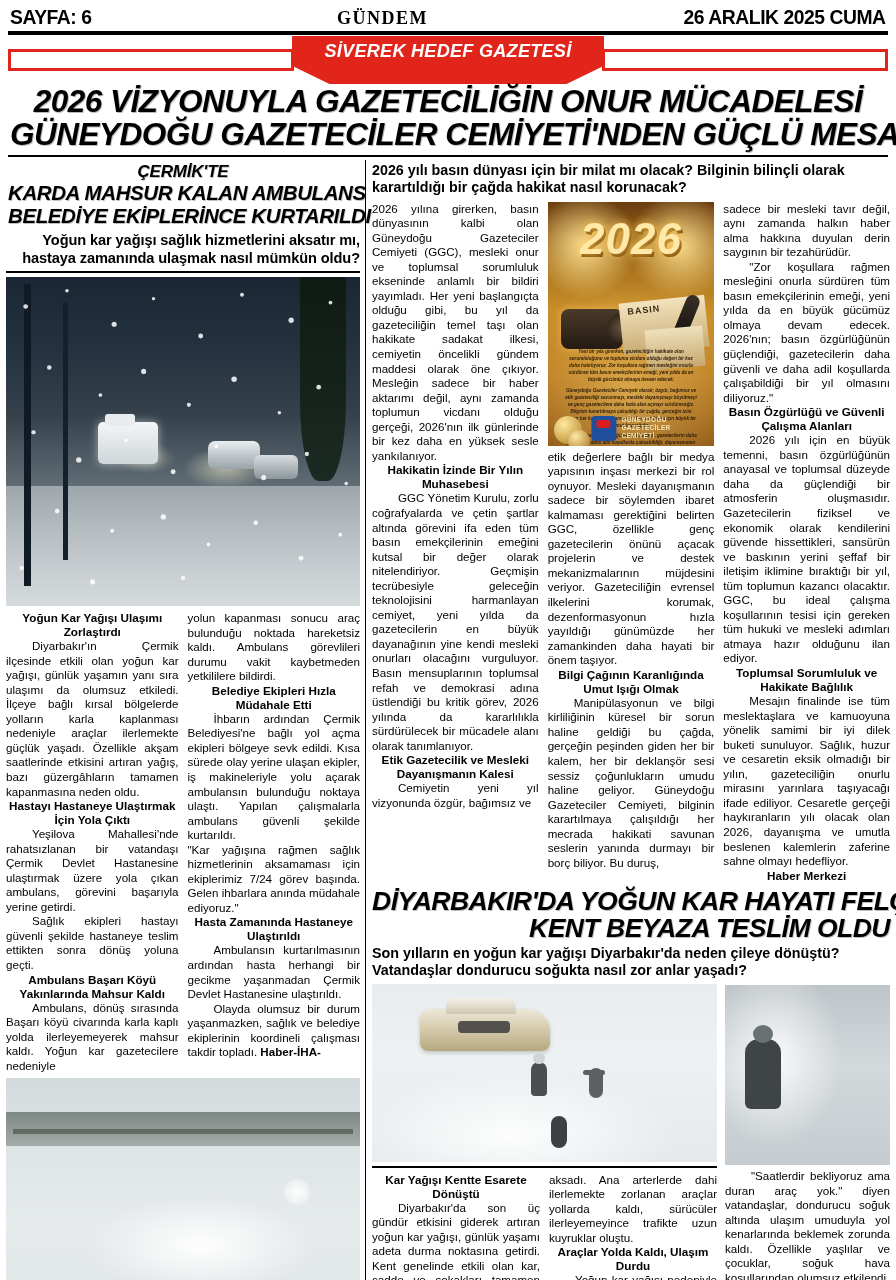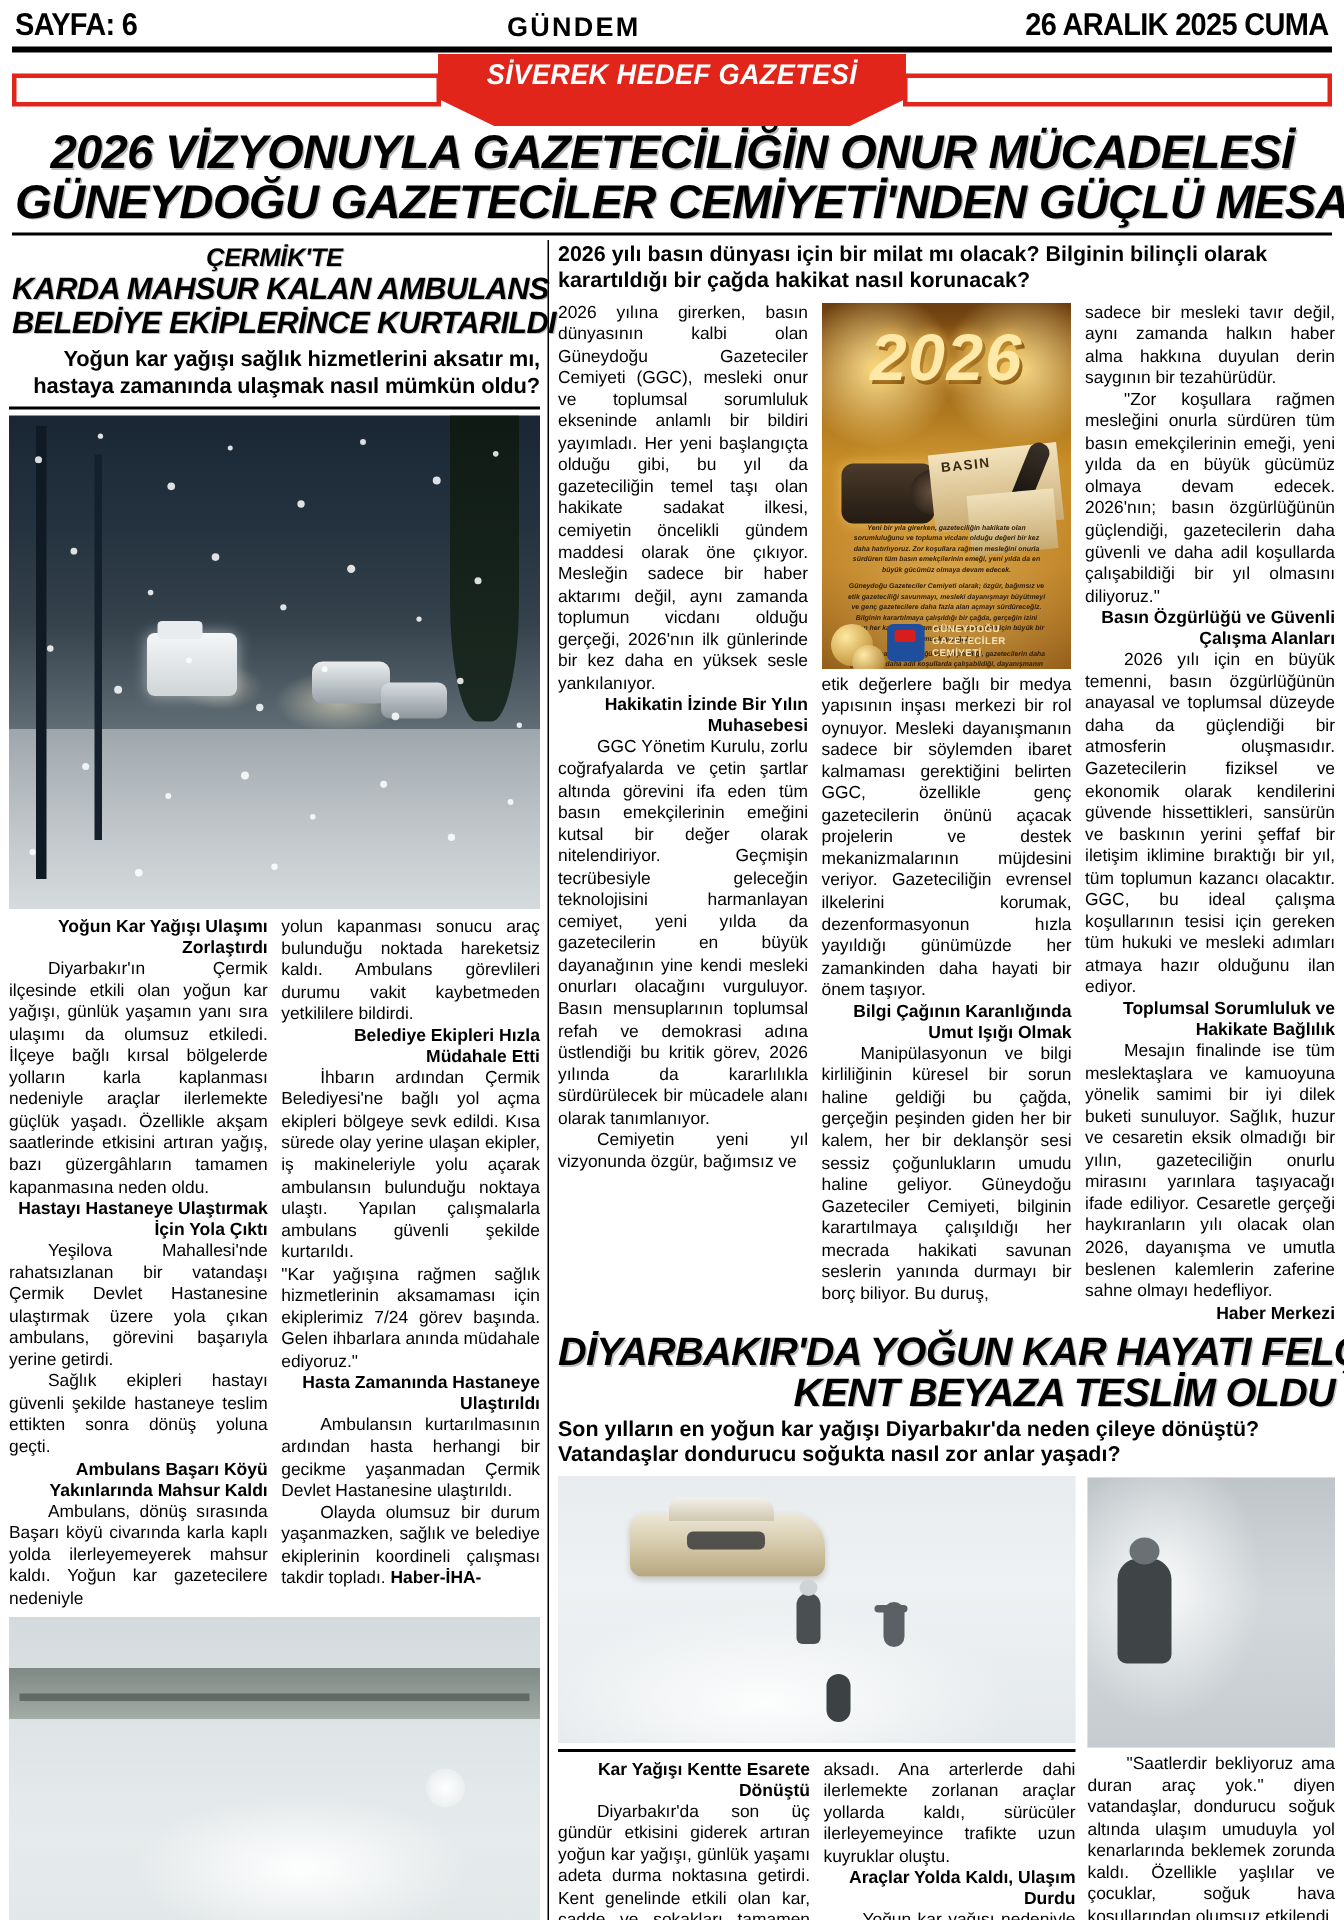--- a/index.html
+++ b/index.html
@@ -18,21 +18,21 @@
     display: flex; align-items: flex-end; justify-content: space-between;
     height: 30px; padding: 0 4px 1px 4px;
   }
   .masthead .mh-left, .masthead .mh-right {
     font-weight: bold; font-size: 21px; letter-spacing: -0.5px;
     font-family: "Liberation Sans", sans-serif;
     transform: scaleX(0.92); transform-origin: left bottom;
   }
   .masthead .mh-right { transform-origin: right bottom; }
   .masthead .mh-center {
-    font-weight: bold; font-size: 18px; letter-spacing: 1.5px;
+    font-weight: bold; font-size: 18px; letter-spacing: 1.5px; font-family: Liberation Serif, serif;
   }
   .rule-thick { height: 4px; background: #000; margin: 1px 2px 0 2px; }
 
   
   .brand-band {
     position: relative; height: 42px; margin: 4px 2px 0 2px;
     display: flex; align-items: center;
   }
   .brand-bar-left, .brand-bar-right {
     flex: 1 1 auto; height: 22px; border: 3px solid #e1251b; background: #fff;
@@ -194,21 +194,21 @@
   
   .subcols { display: flex; gap: 9px; margin-top: 5px; }
   .subcol  { flex: 1 1 0; min-width: 0; }
   p.bt {
     font-size: 11.6px; line-height: 1.255; text-align: justify;
     text-indent: 26px; margin-bottom: 0;
   }
   p.bt.noind { text-indent: 0; }
   h4.sh {
     font-size: 11.7px; font-weight: bold; line-height: 1.2;
-    margin: 0; text-align: right;
+    margin: 0; text-align: center;
   }
   .agency { font-weight: bold; }
 
   
   .head2 { text-align: center; margin-top: 5px; }
   .head2 .h1, .head2 .h2 {
     font-weight: bold; font-style: italic; line-height: 1.04;
     white-space: nowrap; letter-spacing: -0.5px;
     text-shadow: 1px 1px 0 rgba(0,0,0,0.25);
   }
@@ -340,20 +340,21 @@
 
       <div>
         <div class="deck2">2026 yılı basın dünyası için bir milat mı olacak? Bilginin bilinçli olarak karartıldığı bir çağda hakikat nasıl korunacak?</div>
 
         <div class="subcols">
 
           <div class="subcol">
             <p class="bt noind">2026 yılına girerken, basın dünyasının kalbi olan Güneydoğu Gazeteciler Cemiyeti (GGC), mesleki onur ve toplumsal sorumluluk ekseninde anlamlı bir bildiri yayımladı. Her yeni başlangıçta olduğu gibi, bu yıl da gazeteciliğin temel taşı olan hakikate sadakat ilkesi, cemiyetin öncelikli gündem maddesi olarak öne çıkıyor. Mesleğin sadece bir haber aktarımı değil, aynı zamanda toplumun vicdanı olduğu gerçeği, 2026'nın ilk günlerinde bir kez daha en yüksek sesle yankılanıyor.</p>
             <h4 class="sh">Hakikatin İzinde Bir Yılın Muhasebesi</h4>
             <p class="bt">GGC Yönetim Kurulu, zorlu coğrafyalarda ve çetin şartlar altında görevini ifa eden tüm basın emekçilerinin emeğini kutsal bir değer olarak nitelendiriyor. Geçmişin tecrübesiyle geleceğin teknolojisini harmanlayan cemiyet, yeni yılda da gazetecilerin en büyük dayanağının yine kendi mesleki onurları olacağını vurguluyor. Basın mensuplarının toplumsal refah ve demokrasi adına üstlendiği bu kritik görev, 2026 yılında da kararlılıkla sürdürülecek bir mücadele alanı olarak tanımlanıyor.</p>
+            <h4 class="sh">Etik Gazetecilik ve Mesleki Dayanışmanın Kalesi</h4>
             <p class="bt">Cemiyetin yeni yıl vizyonunda özgür, bağımsız ve</p>
           </div>
 
           <div class="subcol">
             <div class="photo photo-2026">
               <div class="p26-year">2026</div>
               <div class="p26-cam"></div>
               <div class="p26-paper">
                 <span>BASIN</span>
               </div>

